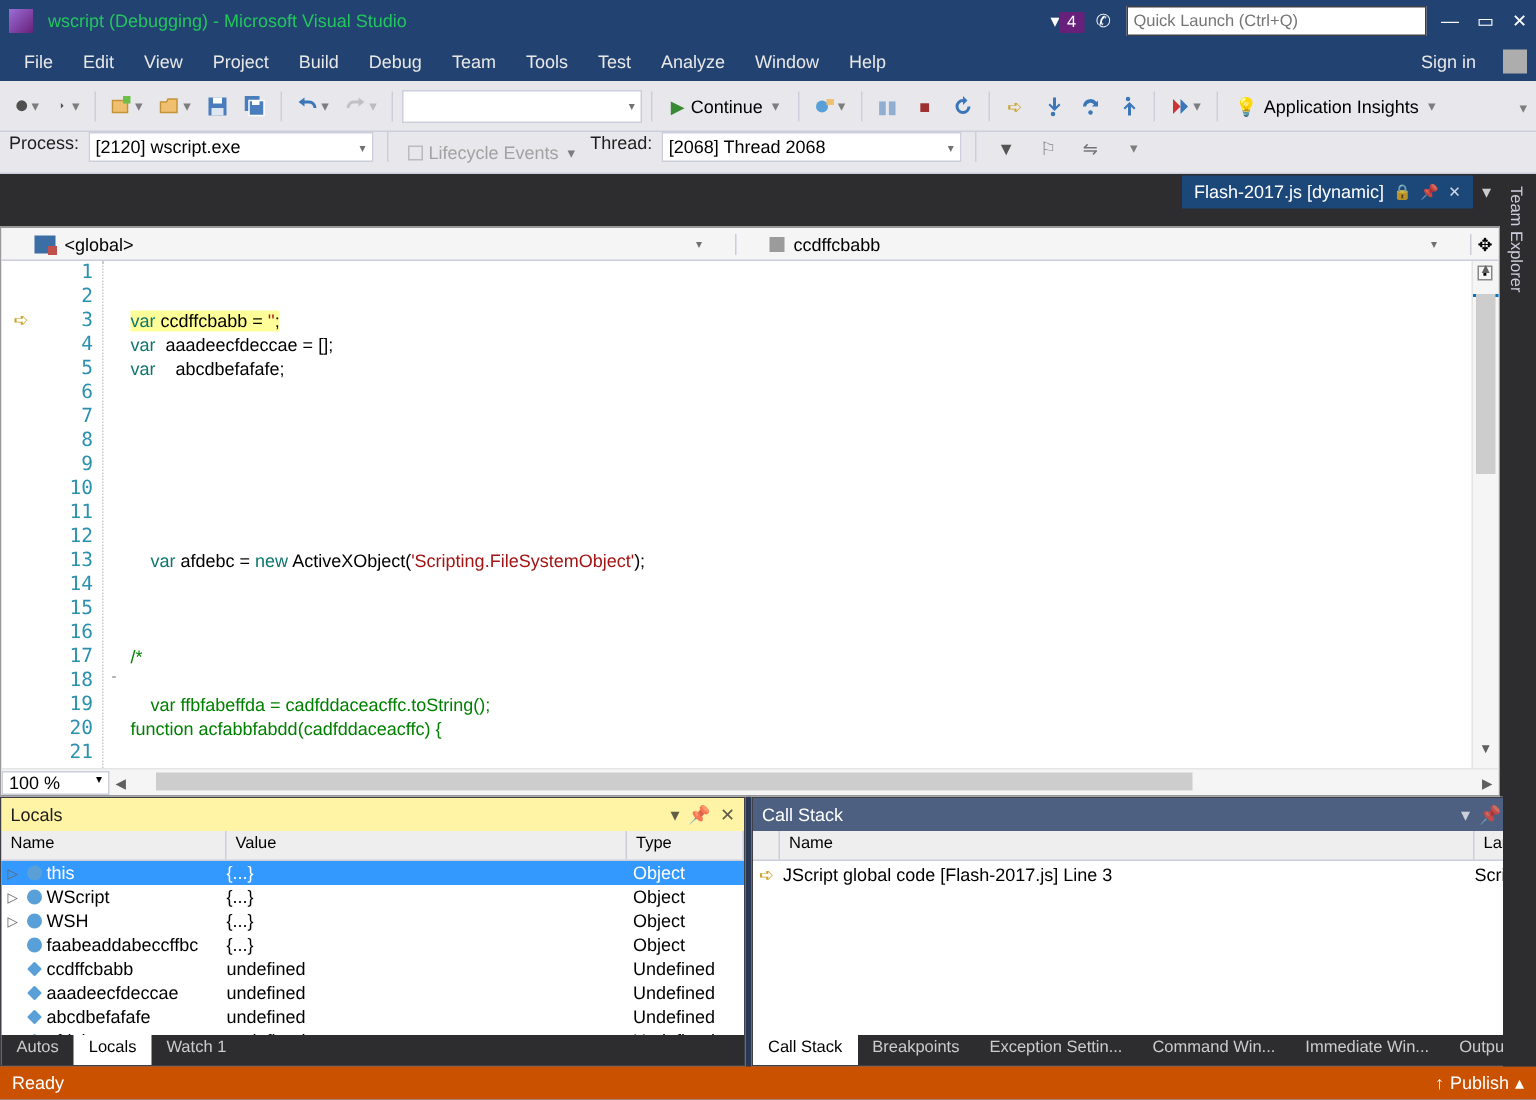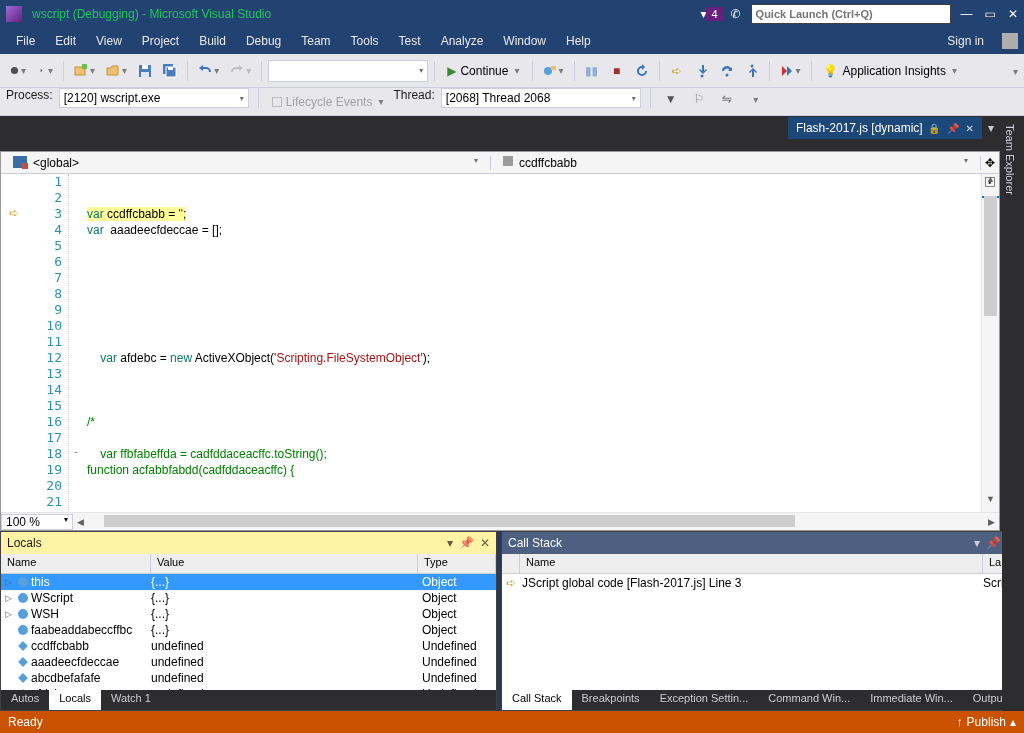--- a/index.html
+++ b/index.html
@@ -33,21 +33,21 @@
 .toolbar2 .combo.w2 { width: 200px; }
 .toolbar2 .lifecyc { display: inline-flex; align-items: center; color: #a2a2a2; gap: 4px; padding: 0 4px; }
 .tabstrip { height: 35px; background: #2d2d30; display: flex; align-items: flex-end; padding-left: 800px; position: relative; }
 .tabstrip .righttools { position: absolute; right: 24px; top: 0; height: 24px; display: flex; align-items: center; }
 .tab { height: 22px; background: #1c4779; color: #fff; display: inline-flex; align-items: center; padding: 0 8px; gap: 6px; font-size: 11px; }
 .tab .pin, .tab .lock, .tab .close { font-size: 10px; opacity: .8; cursor: pointer; }
 .right-dock { position: absolute; right: 0; top: 116px; width: 22px; bottom: 22px; background: #2d2d30; color: #cccedb; }
 .right-dock .vtab { writing-mode: vertical-rl; padding: 8px 2px; cursor: pointer; font-size: 11px; }
 .editor-zone { flex: 0 0 auto; background: #fff; border: 1px solid #999; margin: 0; position: relative; display: flex; flex-direction: column; width: 1000px; }
 .editor-navbar { height: 22px; border-bottom: 1px solid #cccedb; display: flex; align-items: center; background: #f5f5f5; }
-.editor-navbar .scope { flex: 1; display: flex; align-items: flex-start; padding: 0 12px; border-right: 1px solid #cccedb; gap: 6px; }
+.editor-navbar .scope { flex: 1; display: flex; align-items: center; padding: 0 22px; border-right: 1px solid #cccedb; gap: 6px; }
 .editor-navbar .scope .ico { width: 14px; height: 12px; background: #3a6ea5; position: relative; }
 .editor-navbar .scope .ico::after { content: ''; position: absolute; right: -1px; bottom: -1px; width: 6px; height: 6px; background: #c0504d; }
 .editor-navbar .scope .ico2 { width: 10px; height: 10px; background: #9b9b9b; }
 .editor-navbar .scope .arrow { margin-left: auto; font-size: 8px; color: #717171; }
 .editor-body { display: flex; height: 338px; position: relative; }
 .margin-col { width: 34px; background: #fff; border-right: 0; }
 .gutter { width: 34px; background: #fff; color: #2b91af; text-align: right; padding-right: 6px; border-right: 1px dotted #ccc; }
 .codecol { flex: 1; font-family: Consolas, monospace; font-size: 13px; line-height: 16px; position: relative; overflow: hidden; }
 .codeline { height: 16px; white-space: pre; padding-left: 4px; }
 .ln { height: 16px; font-family: Consolas, monospace; font-size: 13px; }
@@ -114,21 +114,21 @@
 
 <div class="titlebar">
   <div class="vs-logo"></div>
   <div class="title">wscript (Debugging) - Microsoft Visual Studio</div>
   <div class="spacer"></div>
   <div class="notif">
     <span style="color:#fff">▾<span class="badge">4</span></span>
     <span style="color:#fff">✆</span>
   </div>
   <div class="search">
-    <input type="text" style="position: relative; font-weight: bold;" placeholder="Quick Launch (Ctrl+Q)">
+    <input type="text" style="position: relative;" placeholder="Quick Launch (Ctrl+Q)">
   </div>
   <div class="winbuttons">
     <span>—</span>
     <span>▭</span>
     <span>✕</span>
   </div>
 </div>
 
 <div class="menubar">
   <span class="mitem">File</span>
@@ -403,20 +403,21 @@
             <div class="fold-mark">-</div>
             <div class="fold-mark"></div>
             <div class="fold-mark"></div>
             <div class="fold-mark"></div>
           </div>
         <div class="codecol" id="codecol">
             <div class="codeline"></div>
             <div class="codeline"></div>
             <div class="codeline"><span class="hl"><span class="kw">var</span> ccdffcbabb = <span class="str">''</span>;</span></div>
             <div class="codeline"><span class="kw">var</span>  aaadeecfdeccae = [];</div>
+            <div class="codeline"><span class="kw">var</span>    abcdbefafafe;</div>
             <div class="codeline"></div>
             <div class="codeline"></div>
             <div class="codeline"></div>
             <div class="codeline"></div>
             <div class="codeline"></div>
             <div class="codeline"></div>
             <div class="codeline"></div>
             <div class="codeline">    <span class="kw">var</span> afdebc = <span class="kw">new</span> ActiveXObject(<span class="str">'Scripting.FileSystemObject'</span>);</div>
             <div class="codeline"></div>
             <div class="codeline"></div>

